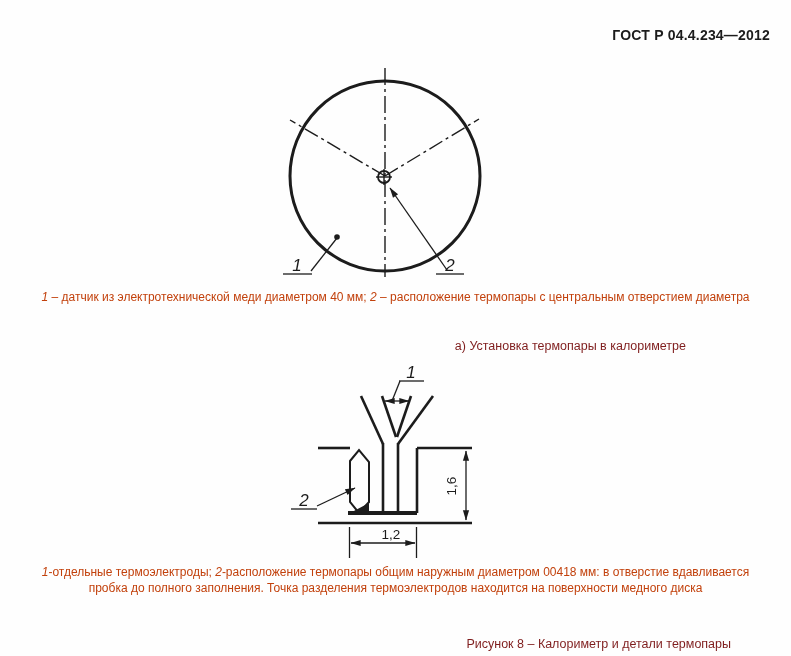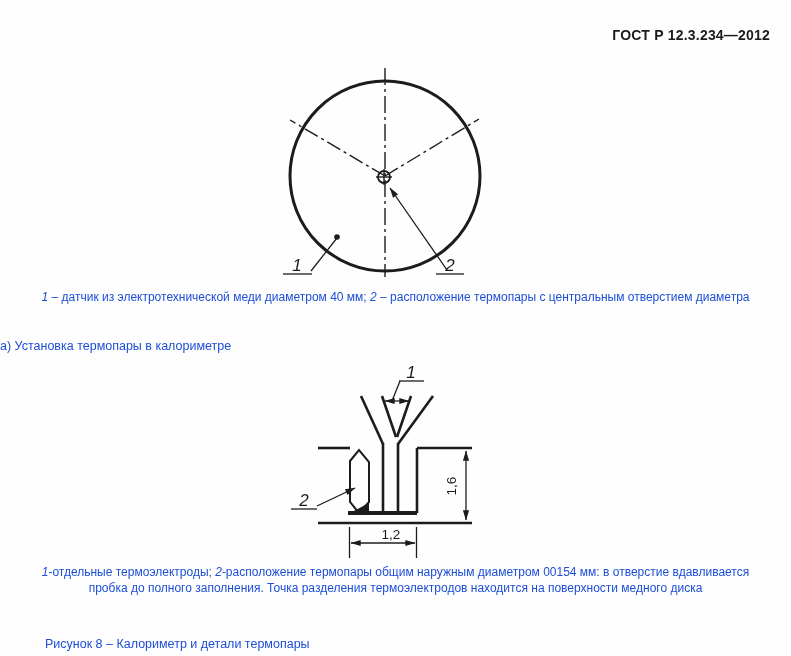--- a/index.html
+++ b/index.html
@@ -11,43 +11,43 @@
     font-family:"Liberation Sans", sans-serif;
     color:#1c1c1c;
   }
   .doc-number{
     position:absolute; top:27px; right:21px;
     font-size:14px; font-weight:bold; letter-spacing:0.2px;
   }
   .drawing{position:absolute; left:0; top:0;}
   .footnote{
     position:absolute; left:0; width:791px;
-    text-align:center; font-size:12px; line-height:15.5px; color:#1d4ed8;
+    text-align:center; font-size:12px; line-height:15.5px; color:#c2410c;
   }
   .footnote i{font-style:italic;}
   .caption{
     position:absolute; left:0; width:686px;
-    text-align:left; font-size:12.5px; color:#1d4ed8;
+    text-align:right; font-size:12.5px; color:#7f1d1d;
   }
   svg text{fill:#1c1c1c;}
   .callout-num{
     font-family:"Liberation Sans", sans-serif;
     font-style:italic; font-size:17px;
   }
   .dim-num{
     font-family:"Liberation Sans", sans-serif;
     font-size:13.5px;
   }
 </style>
 </head>
 <body>
 
 <div class="page">
 
-  <div class="doc-number">ГОСТ Р 12.3.234—2012</div>
+  <div class="doc-number">ГОСТ Р 04.4.234—2012</div>
 
   <svg class="drawing" width="791" height="656" viewBox="0 0 791 656">
     <defs>
       <marker id="arr" viewBox="0 0 12 8" markerWidth="12" markerHeight="8" refX="10.5" refY="4" orient="auto-start-reverse" markerUnits="userSpaceOnUse">
         <path d="M0.8,0.9 L11,4 L0.8,7.1 Z" fill="#1c1c1c"></path>
       </marker>
     </defs>
 
     <g stroke="#1c1c1c" fill="none">
       <circle cx="385" cy="176" r="95" stroke-width="3"></circle>
@@ -107,20 +107,20 @@
     <text class="dim-num" x="391" y="539" text-anchor="middle">1,2</text>
   </svg>
 
   <div class="footnote" style="top:290px;">
     <div><i>1</i><span> – датчик из электротехнической меди диаметром 40 мм; </span><i>2</i><span> – расположение термопары с центральным отверстием диаметра</span></div>
   </div>
 
   <div class="caption" style="top:339px;">а) Установка термопары в калориметре</div>
 
   <div class="footnote" style="top:565px;">
-    <div><i>1</i><span>-отдельные термоэлектроды; </span><i>2</i><span>-расположение термопары общим наружным диаметром 00154 мм: в отверстие вдавливается</span></div>
+    <div><i>1</i><span>-отдельные термоэлектроды; </span><i>2</i><span>-расположение термопары общим наружным диаметром 00418 мм: в отверстие вдавливается</span></div>
     <div>пробка до полного заполнения. Точка разделения термоэлектродов находится на поверхности медного диска</div>
   </div>
 
 
   <div class="caption" style="top:637px;margin-left:45px;">Рисунок 8 – Калориметр и детали термопары</div>
 
 </div>
 
 </body></html>

